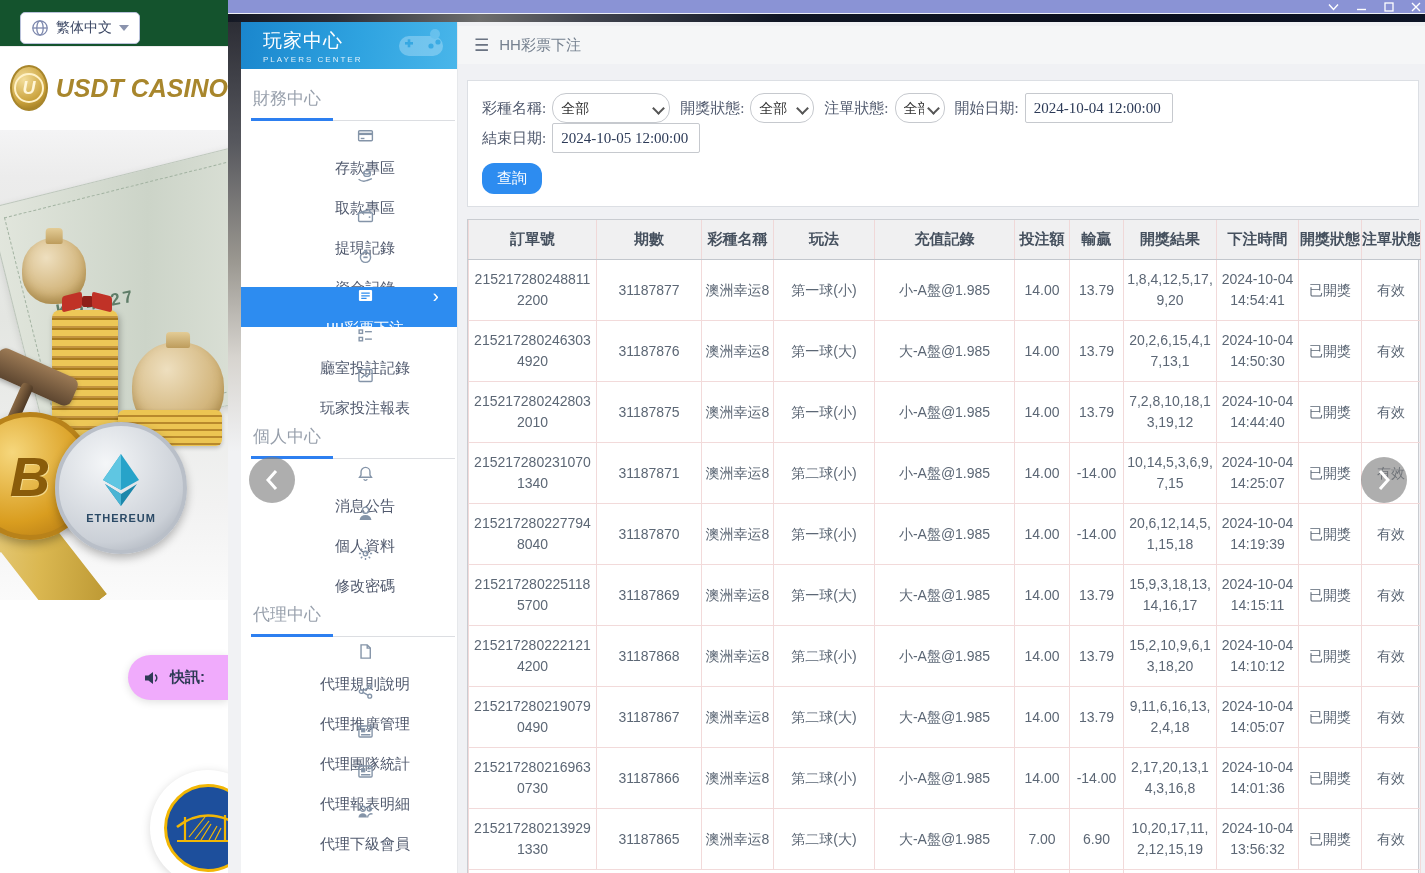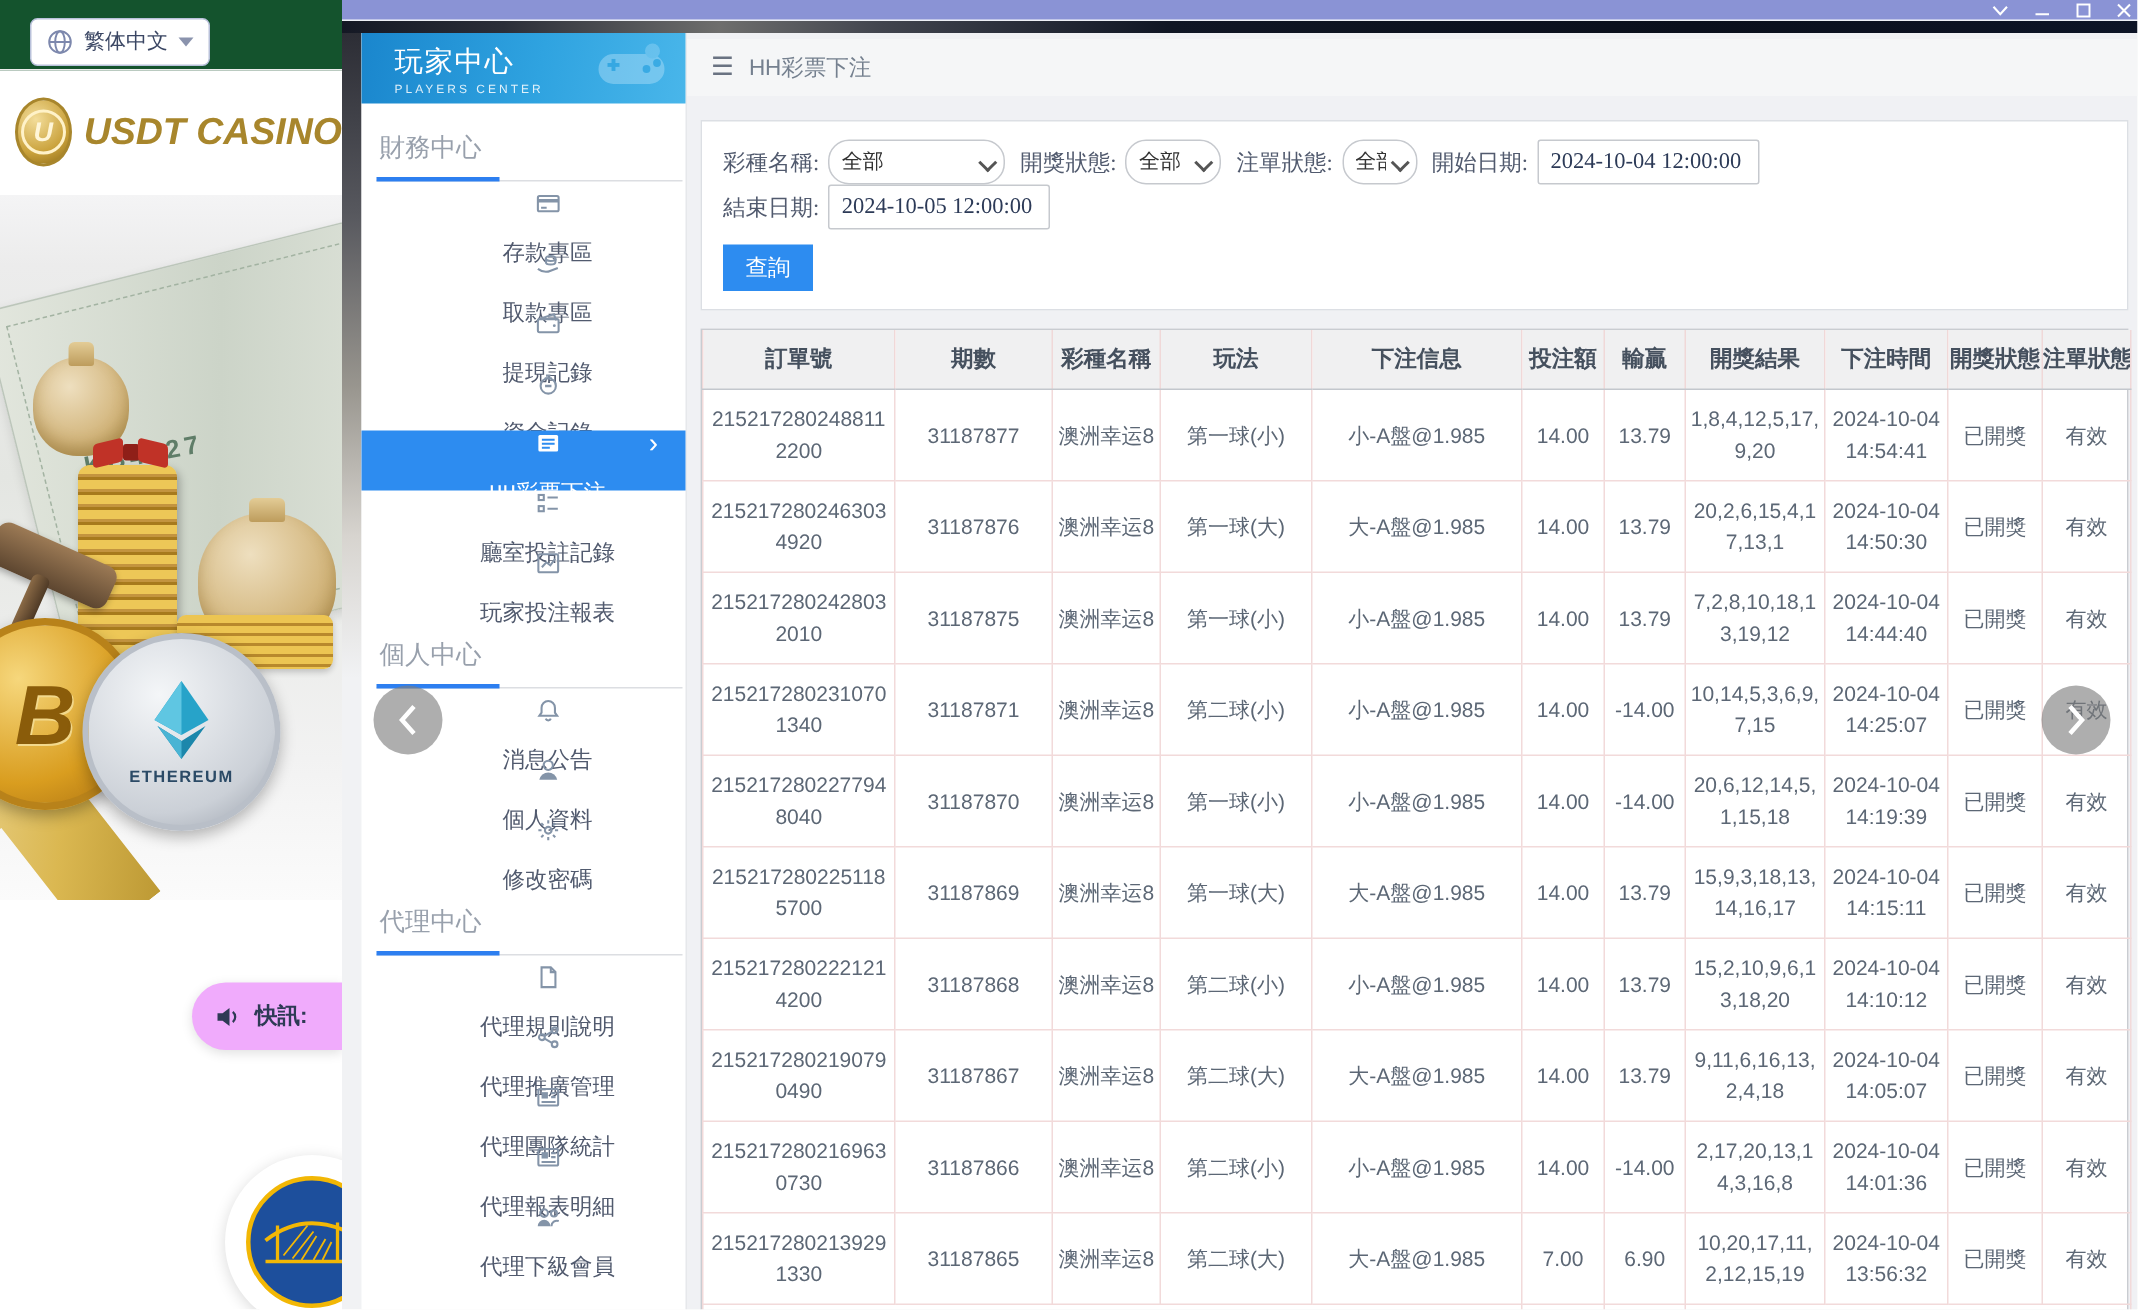--- a/index.html
+++ b/index.html
@@ -99,21 +99,21 @@
   .filter-row { display:flex; align-items:flex-end; flex-wrap:wrap;font-family:Liberation Serif, serif; }
   .f-item { display:flex; align-items:center; margin-right:10px; }
   .f-label { font-size:15px; color:#515a6e; margin-right:6px; }
   .sel-wrap { position:relative; display:inline-flex; }
   .sel-wrap select { height:30px; border:1px solid #c6c9ce; border-radius:14px; background:#fff; font-size:14px; color:#333;
     padding:0 20px 0 8px; appearance:none; -webkit-appearance:none; font-family:inherit; }
   .sel-wrap::after { content:""; position:absolute; right:7px; top:11px; width:7px; height:7px;
     border-right:2px solid #555; border-bottom:2px solid #555; transform:rotate(45deg); pointer-events:none; }
   .date-input { height:30px; width:148px; border:1px solid #c6c9ce; border-radius:2px; font-size:15px; color:#2c3a57;
     padding:0 8px; font-family:inherit; }
-  .btn-search { margin-top:10px; height:31px; padding:0 15px; background:#2d8cf0; color:#fff; border:none; border-radius:0;
+  .btn-search { margin-top:10px; height:31px; padding:0 15px; background:#2d8cf0; color:#fff; border:none; border-radius:12px;
     font-size:15px; cursor:pointer; font-family:inherit; }
 
   
   .table-wrap { width:952px; margin:12px 0 0 9px; background:#fff; border:1px solid #c9ccd1; }
   table { width:100%; border-collapse:collapse; table-layout:fixed; }
   th { background:#f0f0f1; font-weight:bold; font-size:15px; color:#45505e; padding:10px 0; border:1px solid #f0d8d8;
     border-bottom:1px solid #c3c7cd; border-top:none; white-space:nowrap; overflow:hidden; }
   td { border:1px solid #f2dada; font-size:14px; color:#5c6775; text-align:center; padding:9px 3px; word-break:break-all; line-height:1.5; }
   tr.sum-row td { padding:10px 3px; }
   td.sum-label { font-size:15px; color:#525c6a; }
@@ -478,21 +478,21 @@
               <col style="width:82px">
               <col style="width:63px">
               <col style="width:59px">
             </colgroup>
           <thead>
               <tr id="thead-row">
                 <th>訂單號</th>
                 <th>期數</th>
                 <th>彩種名稱</th>
                 <th>玩法</th>
-                <th>下注信息</th>
+                <th>充值記錄</th>
                 <th>投注額</th>
                 <th>輸贏</th>
                 <th>開獎結果</th>
                 <th>下注時間</th>
                 <th>開獎狀態</th>
                 <th>注單狀態</th>
               </tr>
             </thead>
           <tbody id="tbody">
               <tr>

